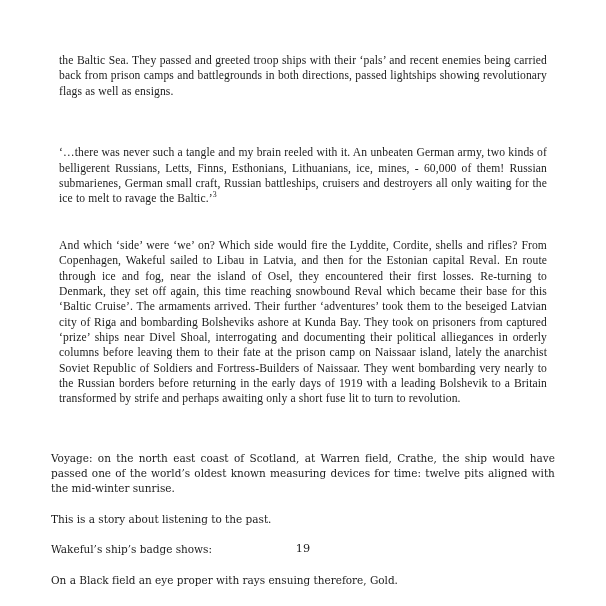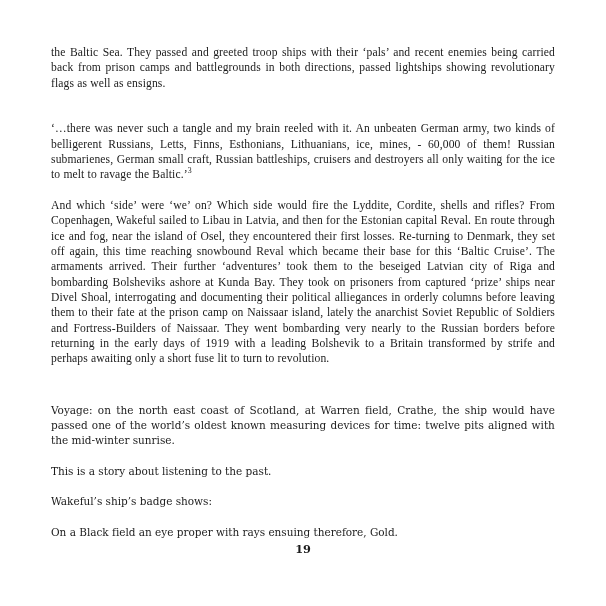--- a/index.html
+++ b/index.html
@@ -21,21 +21,21 @@
     height: 606px;
     box-sizing: border-box;
   }
   .text-column {
     position: absolute;
     left: 51px;
     top: 45px;
     width: 504px;
   }
   p.body-par {
-    margin: 0;
+    margin: 8px;
     font-size: 11.6px;
     line-height: 15.35px;
     text-align: justify;
     text-justify: inter-word;
     letter-spacing: 0.01em;
     word-spacing: 0.01em;
     hyphens: manual;
   }
   p.body-par.last-line-left {
     text-align-last: left;
@@ -66,21 +66,20 @@
   }
   .page-number {
     position: absolute;
     top: 542px;
     left: 0;
     width: 606px;
     text-align: center;
     font-size: 11.3px;
     font-family: "DejaVu Serif", "Liberation Serif", serif;
     color: #1b1b1b;
-    font-weight: bold;
   }
 </style>
 </head>
 <body>
 
 <div class="page">
   <div class="text-column">
 
     <p class="body-par last-line-left">the Baltic Sea. They passed and greeted troop ships with their ‘pals’ and recent enemies being carried back from prison camps and battlegrounds in both directions, passed lightships showing revolutionary flags as well as ensigns.</p>
 

